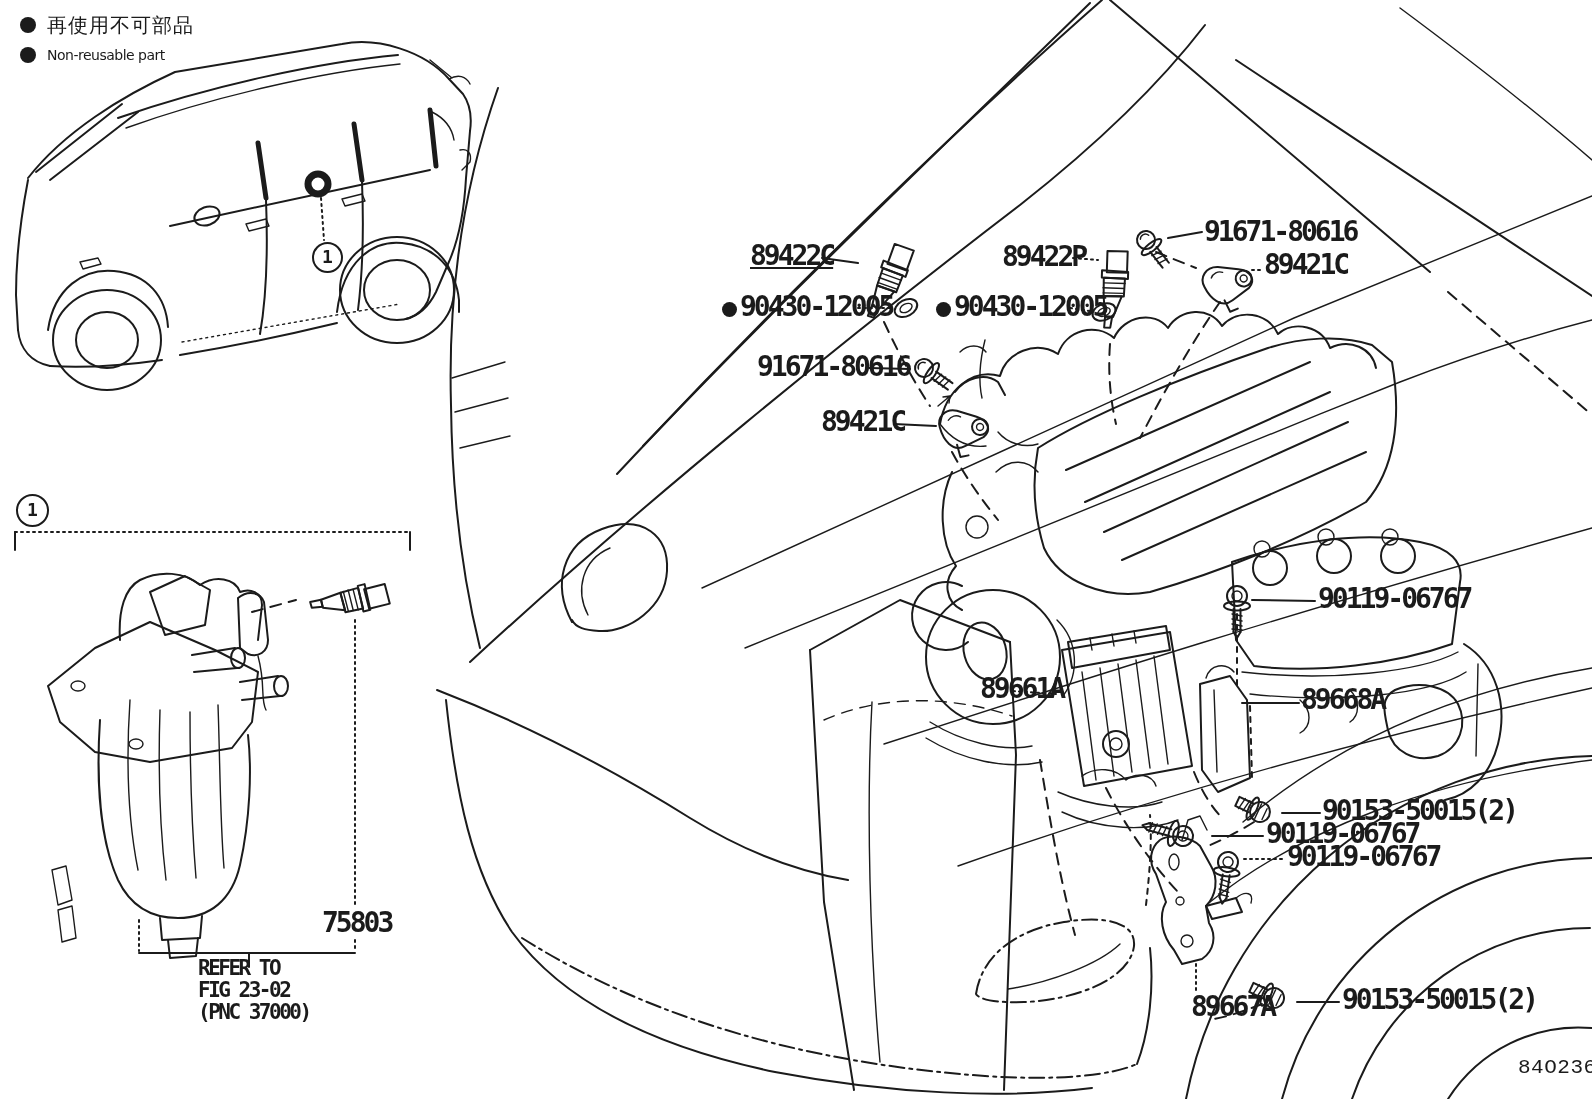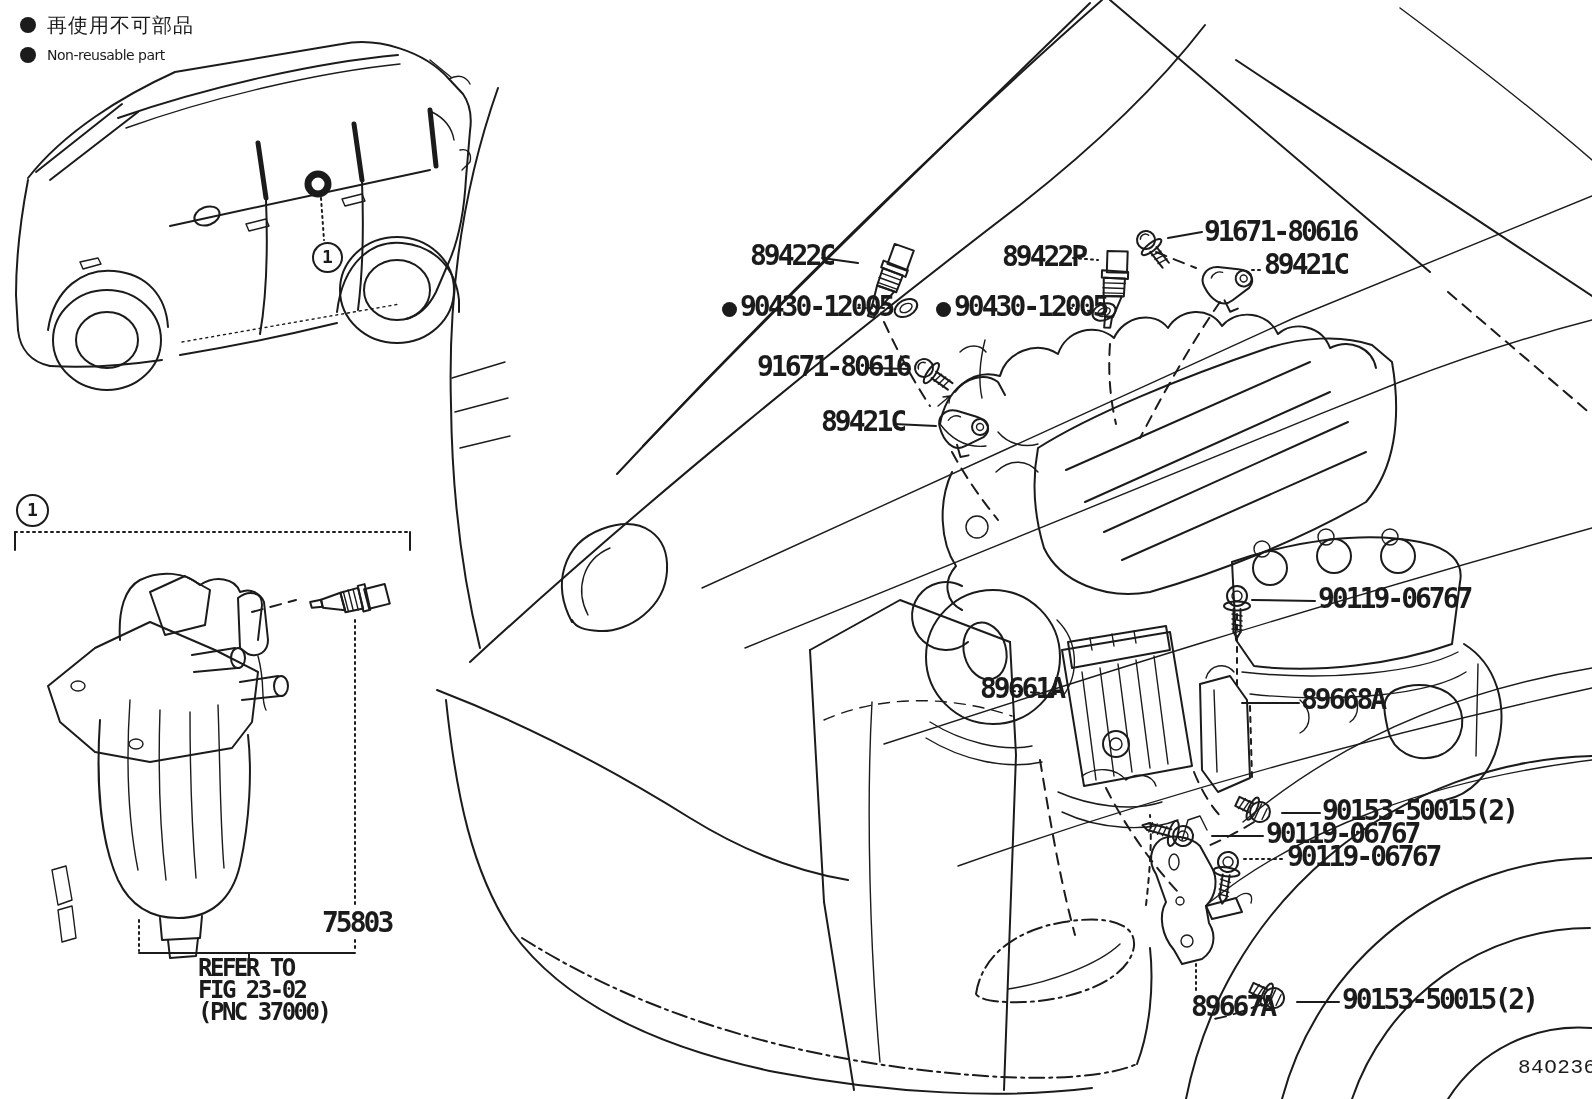--- a/index.html
+++ b/index.html
@@ -22,21 +22,21 @@
   .callout{position:absolute;width:27px;height:27px;border:2.5px solid #1b1b1b;
       border-radius:50%;text-align:center;line-height:25px;font-size:18px;
       font-weight:bold;background:#fff;}
   #legend{position:absolute;left:20px;top:10px;
       font-family:"DejaVu Sans","Liberation Sans",sans-serif;font-weight:normal;}
   #legend .row{display:flex;align-items:center;height:30px;}
   #legend .ldot{width:16px;height:16px;border-radius:50%;background:#1b1b1b;
       margin-right:11px;flex:none;}
   #legend .jp{font-size:20px;letter-spacing:1px;}
   #legend .en{font-size:14px;letter-spacing:-0.5px;}
-  #refer{position:absolute;left:198px;top:957px;font-weight:bold;font-size:24px;
+  #refer{position:absolute;left:198px;top:957px;font-weight:bold;font-size:21px;
       letter-spacing:-2.5px;line-height:22px;}
   #figcode{position:absolute;left:1518px;top:1056px;
       font-family:Liberation Mono, monospace;font-size:21px;
       letter-spacing:0.5px;font-weight:normal;}
 </style>
 </head>
 <body>
 
 <svg id="art" viewBox="0 0 1592 1099">
   <defs>
@@ -304,21 +304,21 @@
   </div>
   <div class="row">
     <span class="ldot"></span>
     <span class="en">Non-reusable part</span>
   </div>
 </div>
 
 <div class="callout" style="left:312px;top:242px;">1</div>
 <div class="callout" style="left:16px;top:494px;width:29px;height:29px;line-height:27px;">1</div>
 
-<div class="pn" style="left:750px;top:245px;">89422C</div>
+<div class="pn" style="left:750px;top:245px;text-decoration:underline;">89422C</div>
 <div class="pn" style="left:1002px;top:246px;">89422P</div>
 <div class="pn" style="left:1204px;top:221px;">91671-80616</div>
 <div class="pn" style="left:1264px;top:254px;">89421C</div>
 
 <div class="pn" style="left:722px;top:296px;"><span class="bdot"></span><span>90430-12005</span></div>
 <div class="pn" style="left:936px;top:296px;"><span class="bdot"></span><span>90430-12005</span></div>
 
 <div class="pn" style="left:757px;top:356px;">91671-80616</div>
 <div class="pn" style="left:821px;top:411px;">89421C</div>
 <div class="pn" style="left:1318px;top:588px;">90119-06767</div>

